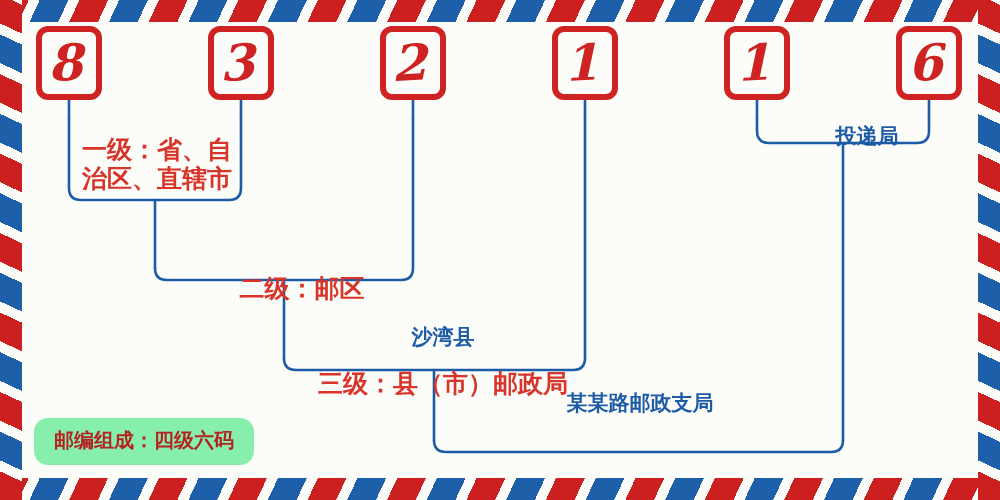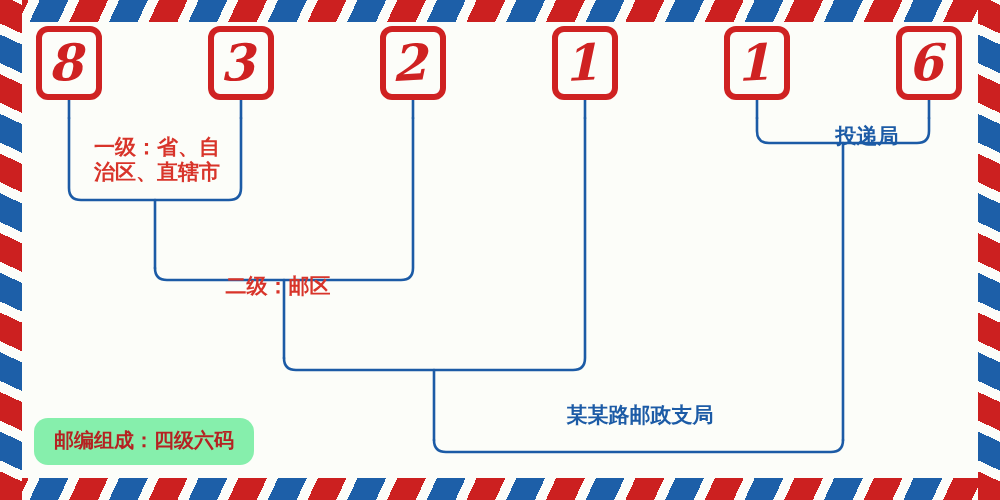--- a/index.html
+++ b/index.html
@@ -79,21 +79,21 @@
   
   .lbl{position:absolute;text-align:center;line-height:1.18;white-space:pre-line;}
   .lbl .name{
     color:#1c5ba6;font-weight:700;
     font-family:"DejaVu Serif","Liberation Serif",serif;
     font-size:21px;display:block;
   }
   .lbl .lvl{
     color:#d8342a;font-weight:700;
     font-family:"DejaVu Sans","Liberation Sans",sans-serif;
-    font-size:21px;display:block;
+    font-size:25px;display:block;
   }
 
   .badge{
     position:absolute;
     background:#86efac;
     border-radius:14px;
     padding:9px 20px 11px 20px;
     color:#b52222;
     font-weight:700;
     font-family:"DejaVu Serif","Liberation Serif",serif;
@@ -155,26 +155,30 @@
   </div>
   <div class="digit-box" style="left:896px;top:26px;">
     <span class="digit-glyph">6</span>
   </div>
 
   <div class="lbl" style="left:62px;top:116px;width:190px;">
     <span class="lvl">一级：省、自
 治区、直辖市</span>
   </div>
 
-  <div class="lbl" style="left:168px;top:255px;width:220px;">
+  <div class="lbl" style="left:192px;top:255px;width:220px;">
     <span class="lvl">二级：邮区</span>
   </div>
 
+  <div class="lbl" style="left:298px;top:306px;width:290px;">
+    <span class="name">沙湾县</span>
+    <span class="lvl">三级：县（市）邮政局</span>
+  </div>
 
-  <div class="lbl" style="left:495px;top:384px;width:290px;">
+  <div class="lbl" style="left:495px;top:372px;width:290px;">
     <span class="name">某某路邮政支局</span>
   </div>
 
   <div class="lbl" style="left:792px;top:105px;width:150px;">
     <span class="name">投递局</span>
   </div>
 
   <div class="badge" style="left:34px;top:418px;">邮编组成：四级六码</div>
 
   <div class="stripe stripe-top"></div>

